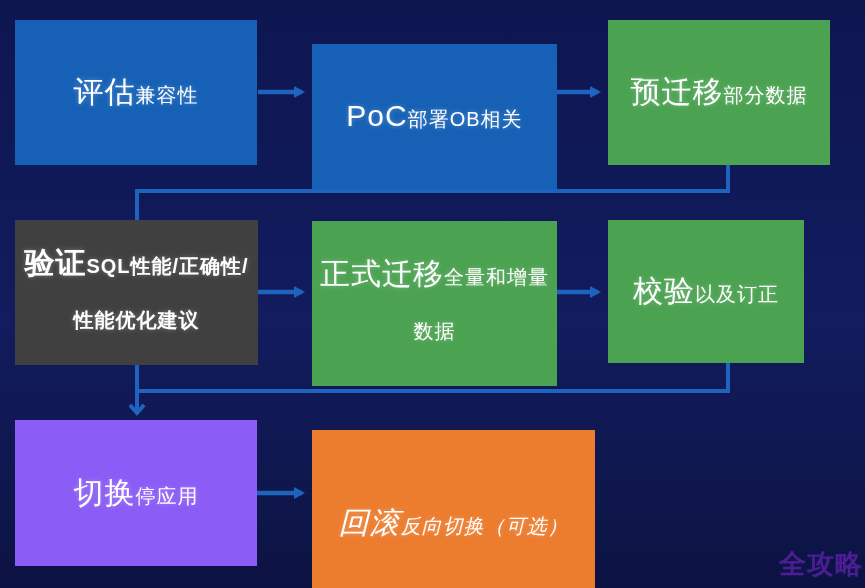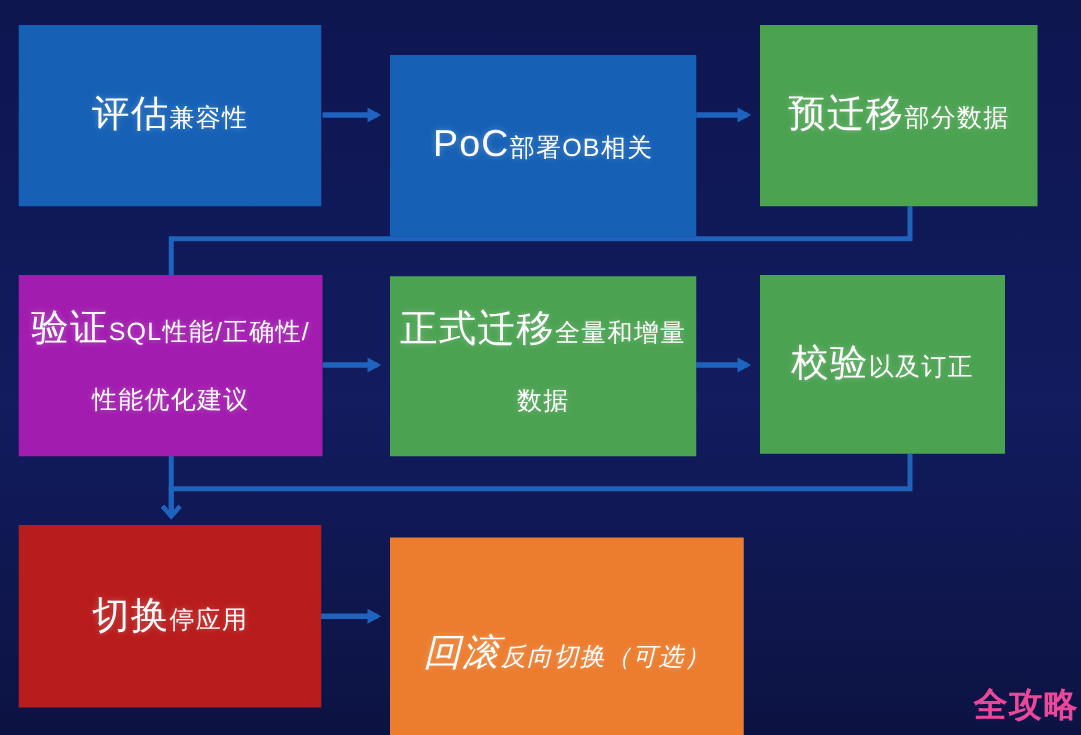--- a/index.html
+++ b/index.html
@@ -23,21 +23,21 @@
     padding: 0 1px;
   }
   .label { line-height: 1.55; word-break: break-all; text-shadow: 0 0 5px rgba(255,255,255,0.30); }
   .t { font-size: 30px; letter-spacing: 1px; }
   .s { font-size: 20px; letter-spacing: 1px; }
 
   .b1 { left: 15px;  top: 20px;  width: 242px; height: 145px; }
   .b2 { left: 312px; top: 20px;  width: 245px; height: 145px; margin-top: 24px; }
   .b3 { left: 608px; top: 20px;  width: 222px; height: 145px; }
   .b4 { left: 15px;  top: 220px; width: 243px; height: 145px; }
-  .b5 { left: 312px; top: 221px; width: 245px; height: 144px; }
+  .b5 { left: 312px; top: 221px; width: 245px; height: 165px; }
   .b6 { left: 608px; top: 220px; width: 196px; height: 143px; }
   .b7 { left: 15px;  top: 420px; width: 242px; height: 146px; }
   .b8 { left: 312px; top: 430px; width: 283px; height: 187px; font-style: italic; }
   .b4 .label, .b5 .label { line-height: 52px; }
 
   #connectors { position: absolute; left: 0; top: 0; pointer-events: none; }
 
   .watermark {
     position: absolute;
     right: 2px; bottom: 6px;
@@ -79,31 +79,31 @@
   <div class="box b1" style="background-color: rgb(22, 97, 182);">
     <div class="label"><span class="t">评估</span><span class="s">兼容性</span></div>
   </div>
   <div class="box b2" style="background-color: rgb(22, 97, 182);">
     <div class="label"><span class="t">PoC</span><span class="s">部署OB相关</span></div>
   </div>
   <div class="box b3" style="background-color: rgb(75, 162, 81);">
     <div class="label"><span class="t">预迁移</span><span class="s">部分数据</span></div>
   </div>
 
-  <div class="box b4" style="background-color: #a21caf;">
+  <div class="box b4" style="background-color: #404040; font-weight: bold;">
     <div class="label"><span class="t">验证</span><span class="s">SQL性能/正确性/性能优化建议</span></div>
   </div>
   <div class="box b5" style="background-color: rgb(75, 162, 81);">
     <div class="label"><span class="t">正式迁移</span><span class="s">全量和增量数据</span></div>
   </div>
   <div class="box b6" style="background-color: rgb(75, 162, 81);">
     <div class="label"><span class="t">校验</span><span class="s">以及订正</span></div>
   </div>
 
-  <div class="box b7" style="background-color: #b91c1c;">
+  <div class="box b7" style="background-color: #8b5cf6;">
     <div class="label"><span class="t">切换</span><span class="s">停应用</span></div>
   </div>
   <div class="box b8" style="background-color: rgb(236, 124, 46);">
     <div class="label"><span class="t">回滚</span><span class="s">反向切换（可选）</span></div>
   </div>
 
-  <div class="watermark" style="color: #ec4899; margin-left: 15px;">全攻略</div>
+  <div class="watermark" style="color: #4c1d95; margin-left: 15px;">全攻略</div>
 </div>
 
 </body></html>

